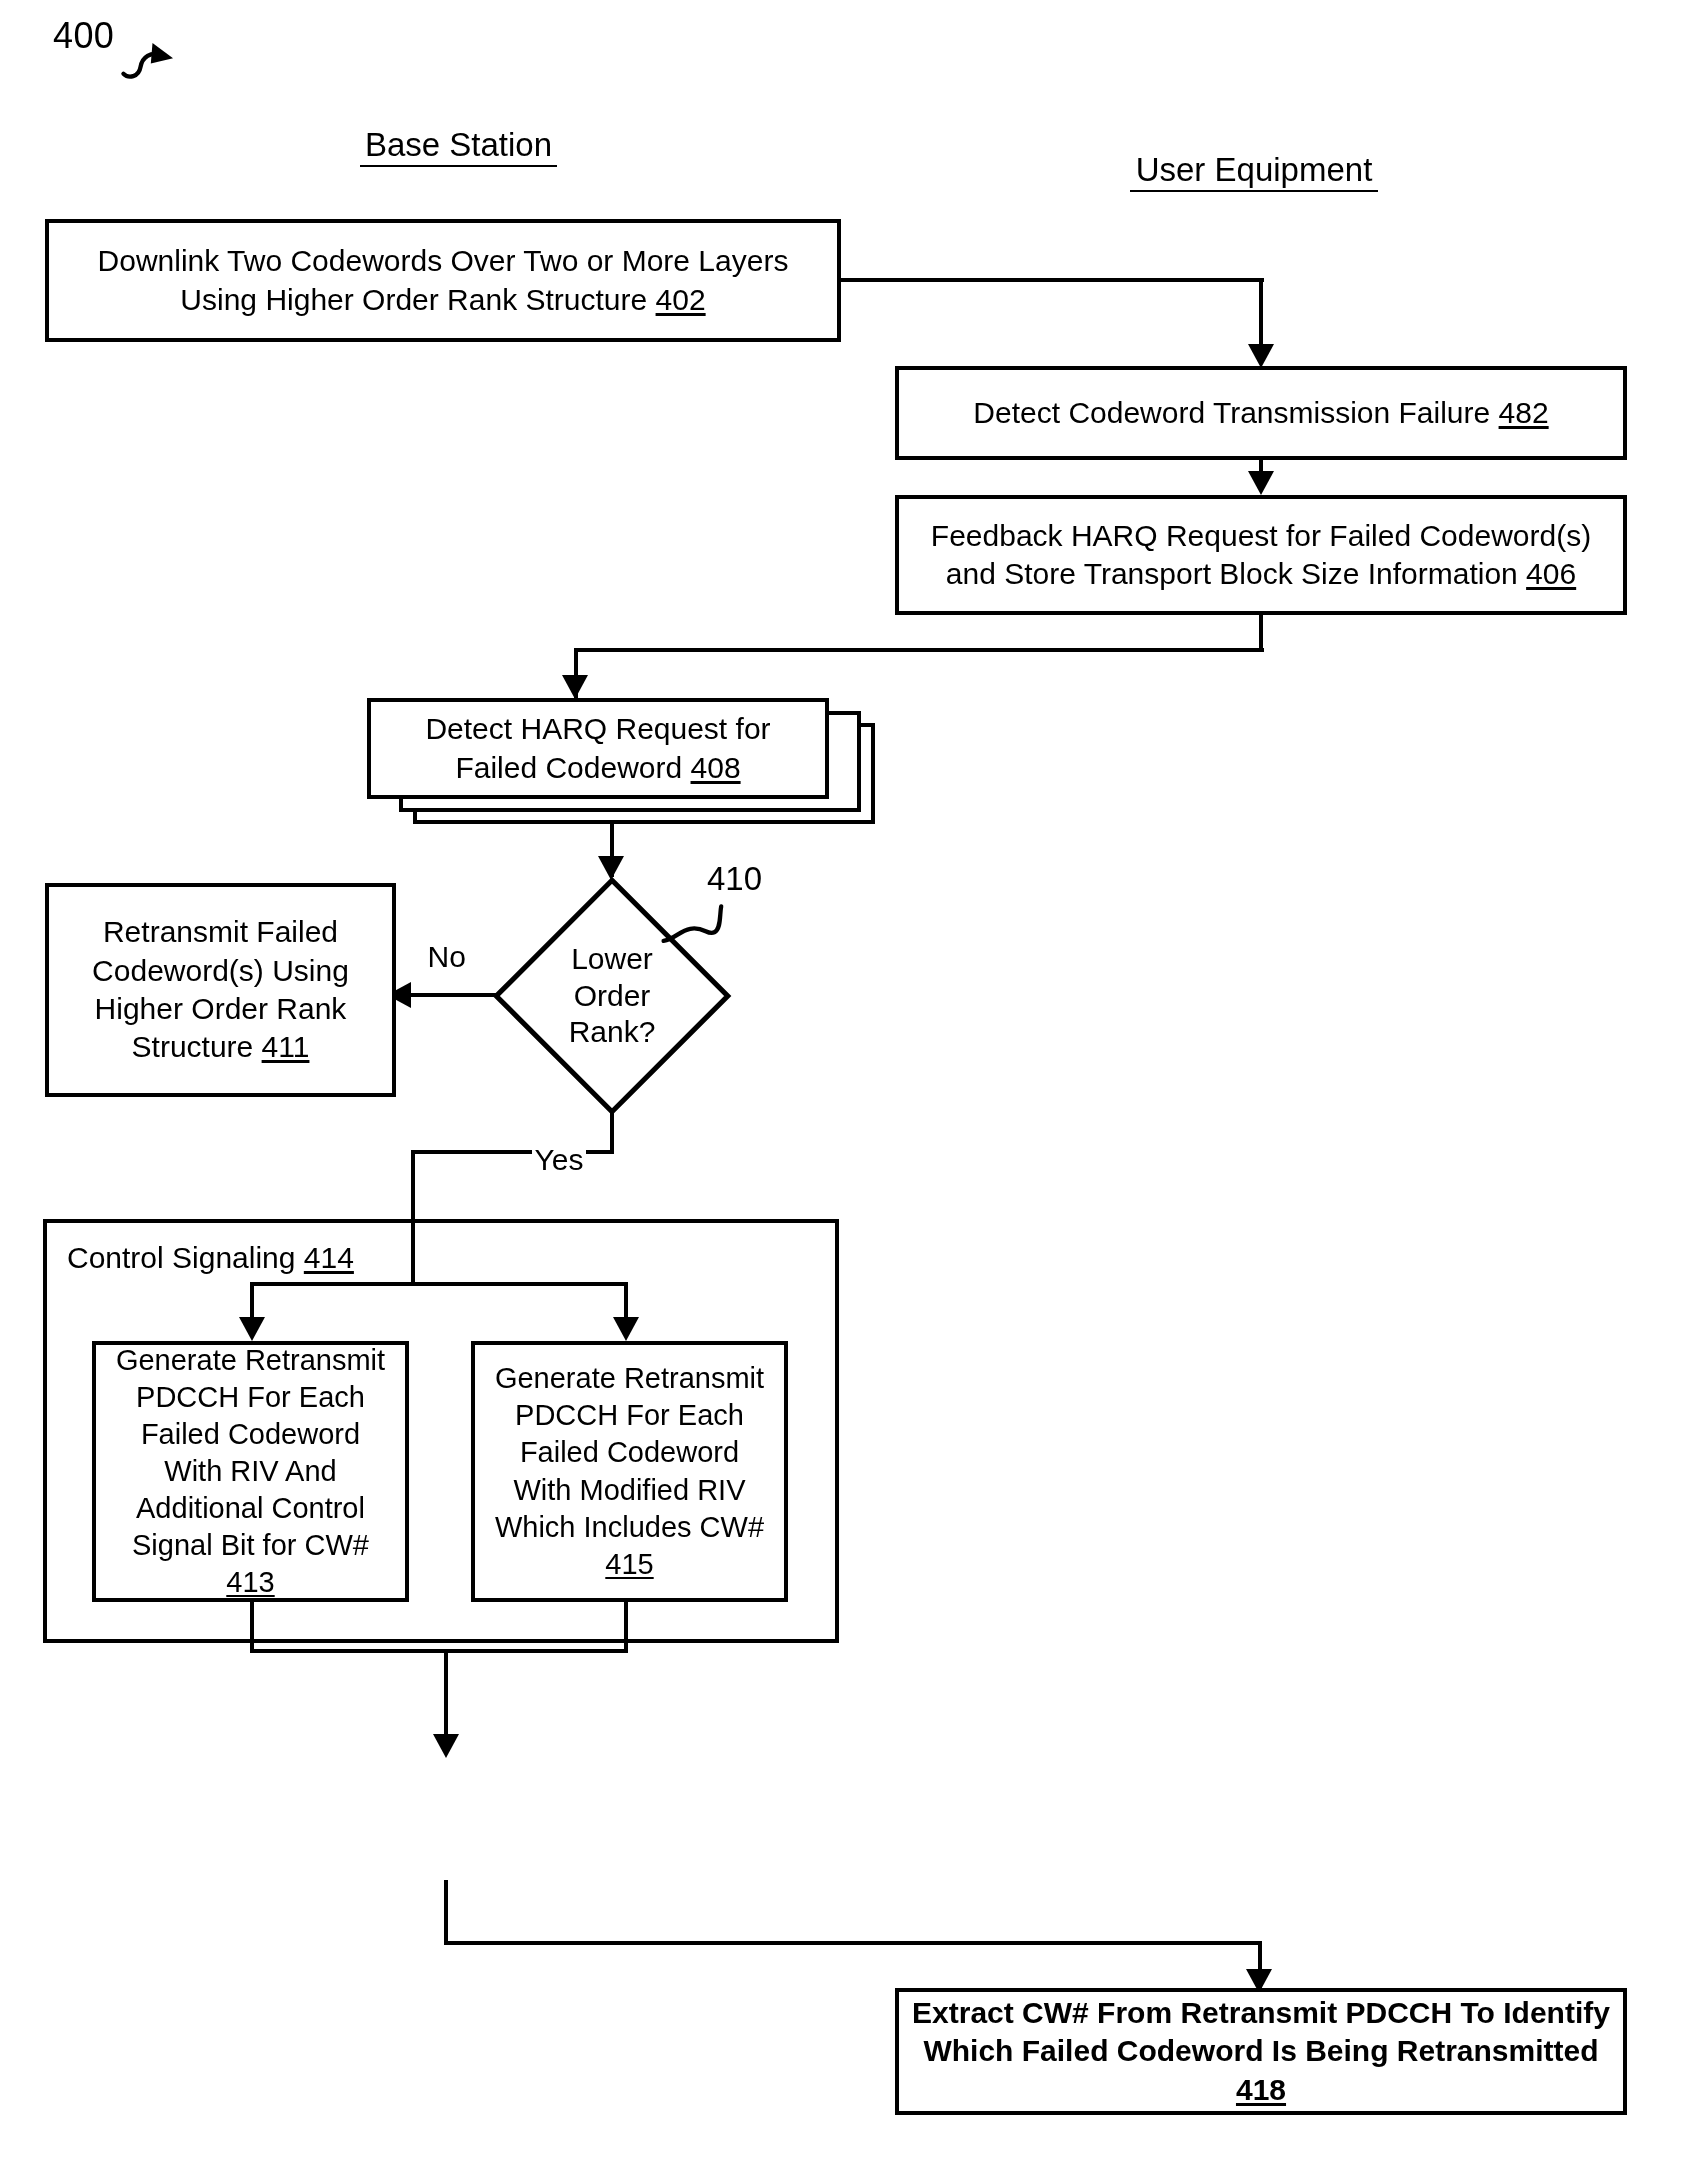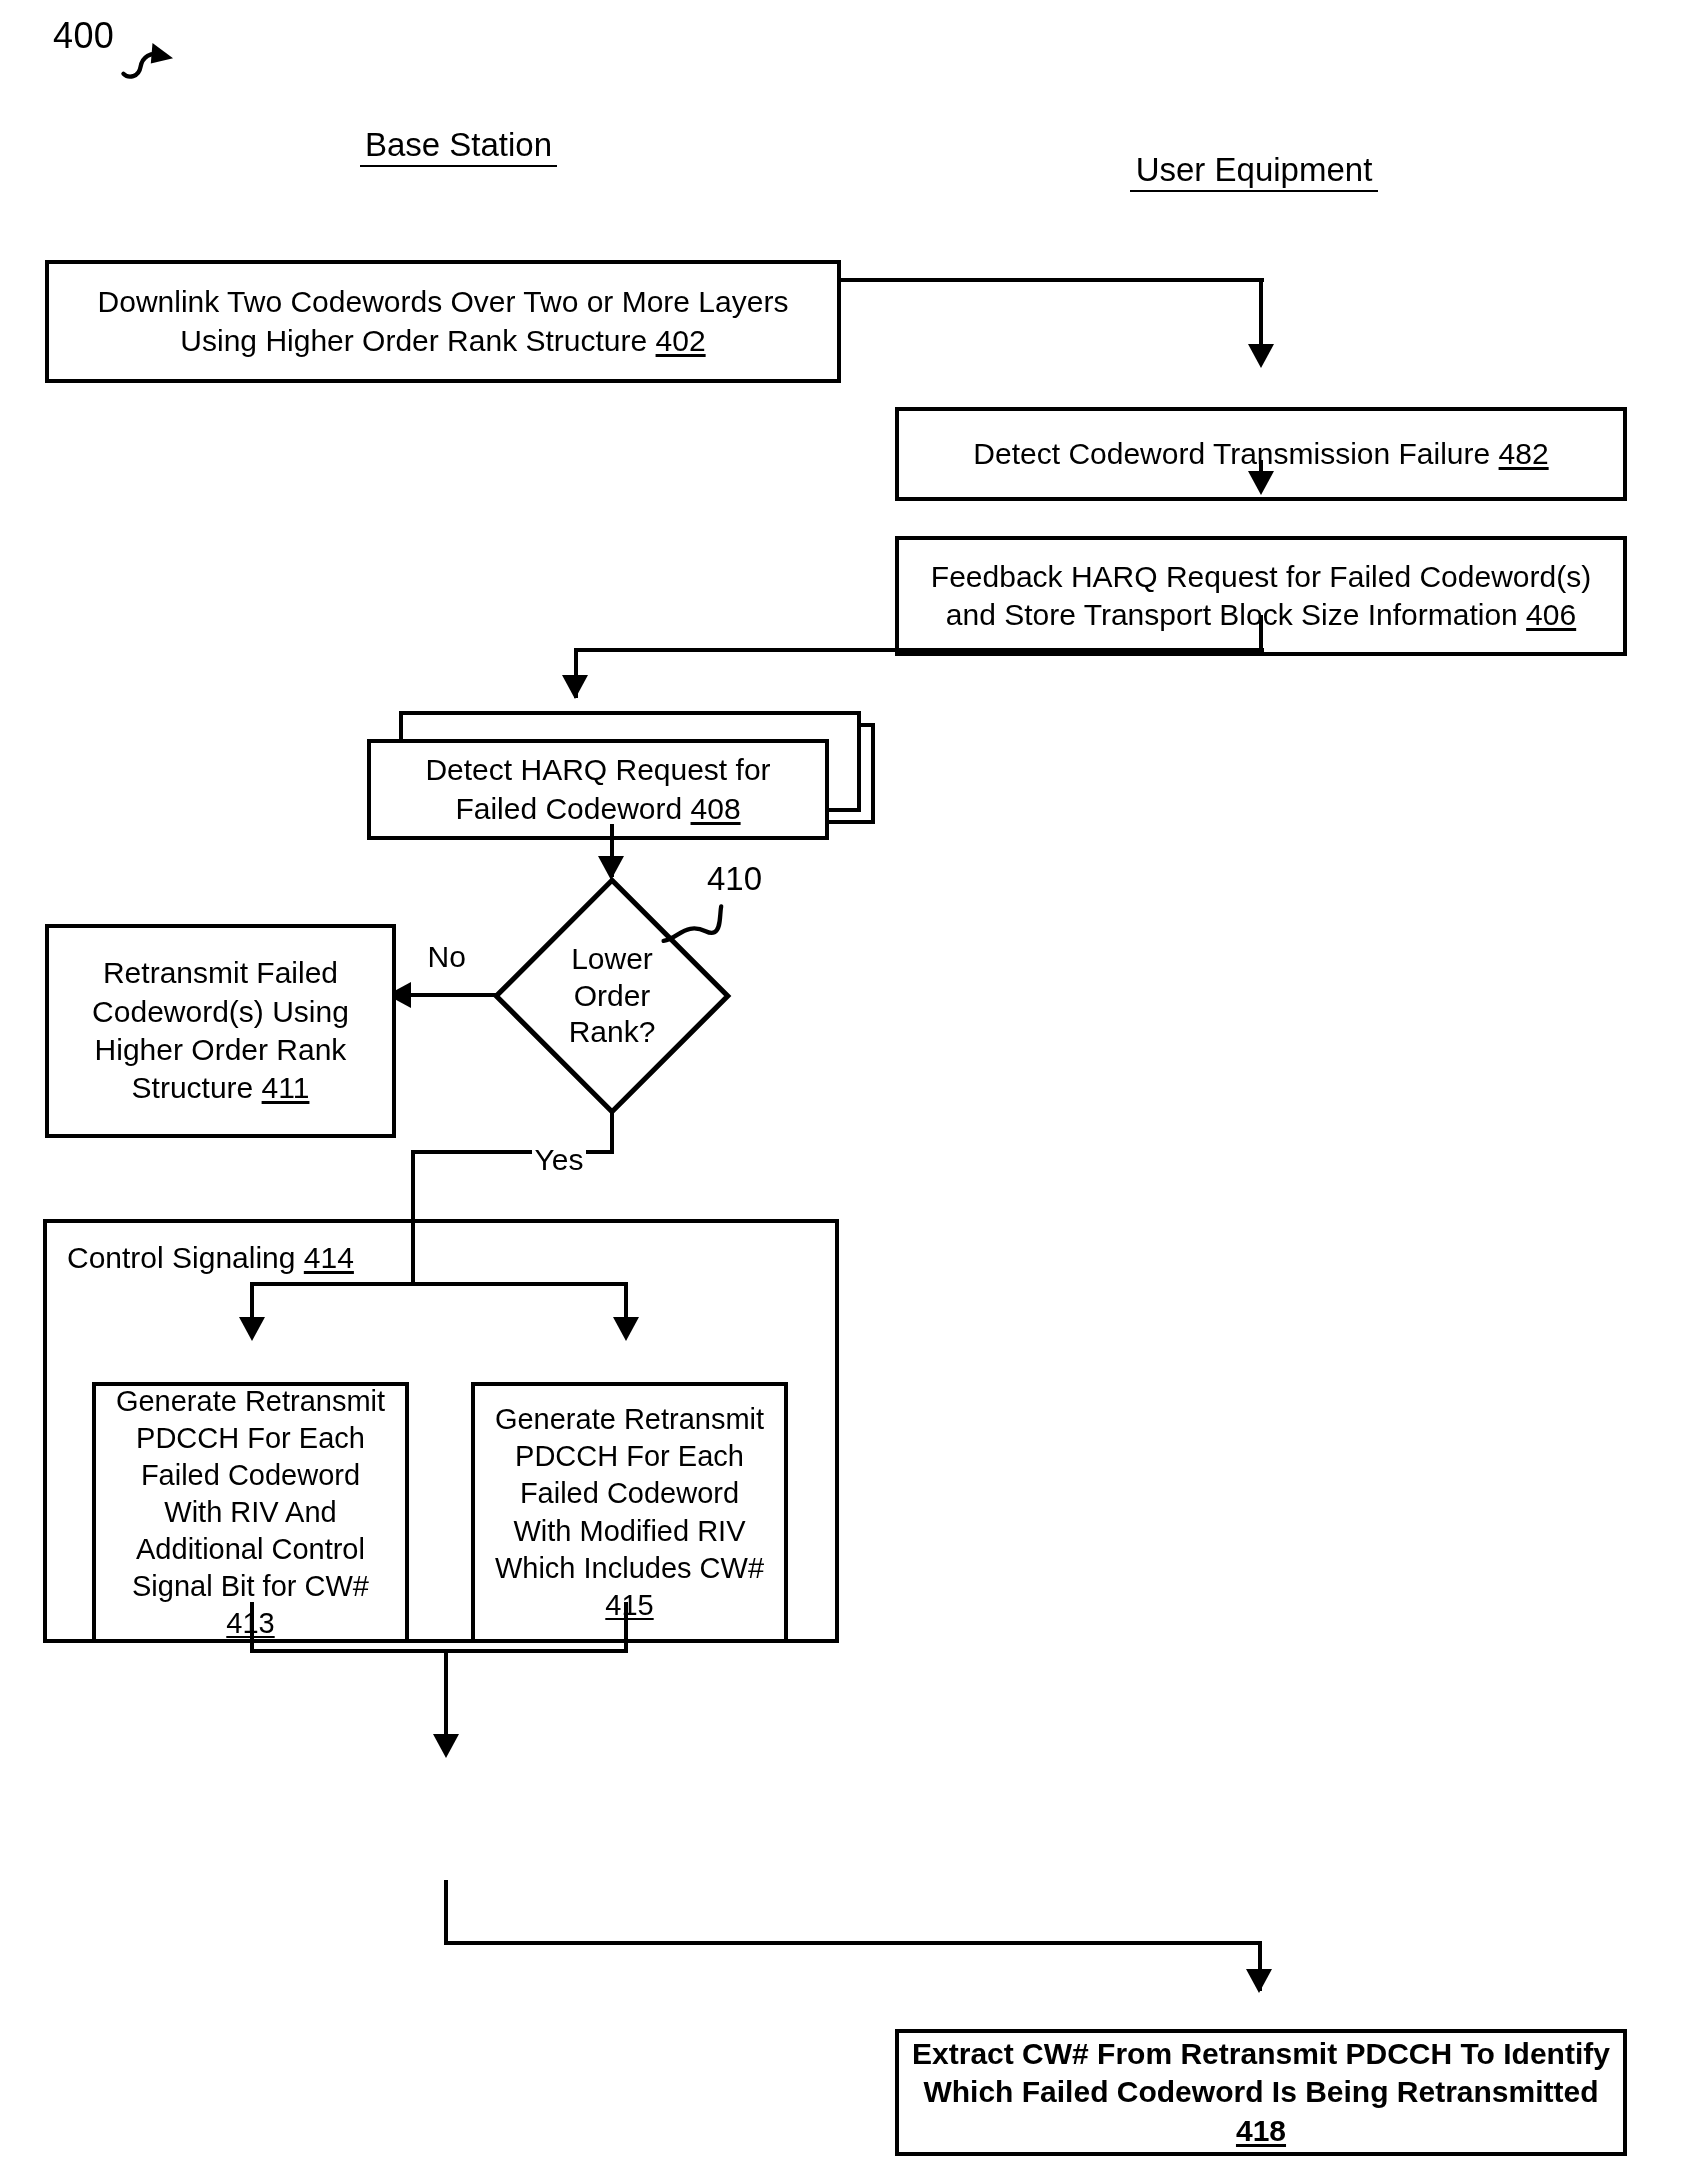--- a/index.html
+++ b/index.html
@@ -42,21 +42,20 @@
     box-sizing: border-box;
     border: 4.3px solid #000;
     background: #ffffff;
     display: flex;
     align-items: center;
     justify-content: center;
     text-align: center;
     font-size: 30px;
     line-height: 1.28;
     padding: 3.4px 8.6px;
-    margin-top: 41px;
   }
   .box.tight { font-size: 29px; }
   .box .txt { display: block; width: 100%; }
   
   .box-shadow {
     position: absolute;
     box-sizing: border-box;
     border: 4.3px solid #000;
     background: #ffffff;
   }

